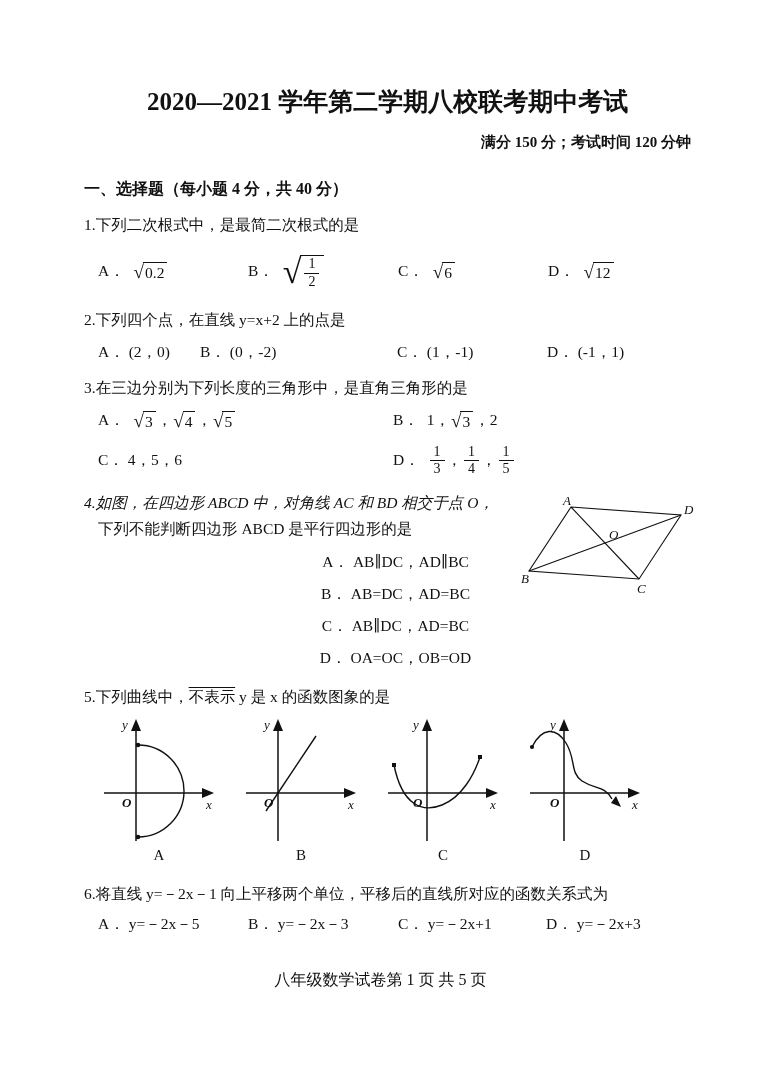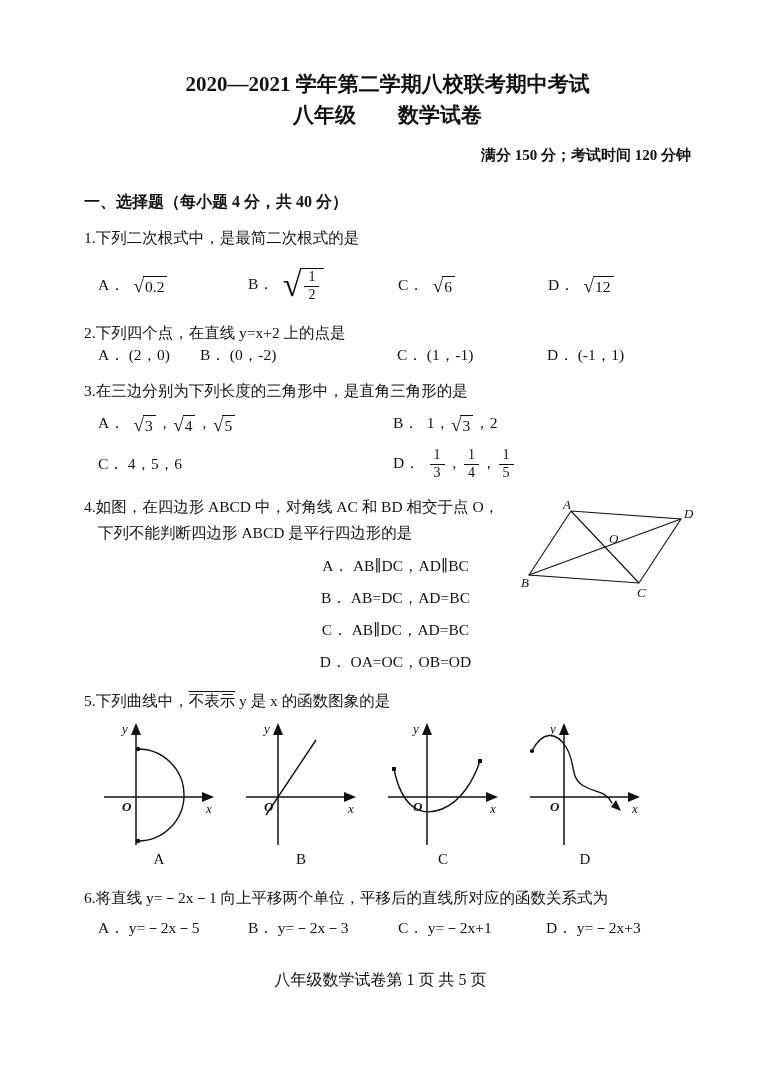--- a/index.html
+++ b/index.html
@@ -6,30 +6,30 @@
   .page {
     position:relative;
     width:761px; height:1075px;
     box-sizing:border-box;
     background:#ffffff;
     color:#111;
     font-family:"Liberation Serif","DejaVu Serif",serif;
     padding:70px 70px 0 84px;
     overflow:hidden;
   }
-  .title { text-align:center; font-size:21px; font-weight:bold; margin:0; }
+  .title { text-align:center; font-size:25px; font-weight:bold; margin:15px; }
   .subtitle { text-align:center; font-size:21px; font-weight:bold; margin-top:3px; }
   .meta { text-align:right; font-size:15px; font-weight:bold; margin-top:7px; }
 
   .section-heading { font-weight:bold; font-size:16px; margin-top:27px; }
 
   .stem { font-size:15.5px; line-height:1.55; margin-top:13px; }
   .stem-line2 { padding-left:14px; }
 
-  .opt-row { display:grid; padding-left:14px; font-size:15.5px; align-items:center; }
+  .opt-row { display:grid; margin-top:10px; padding-left:14px; font-size:15.5px; align-items:center; }
   .q1-row { grid-template-columns:150px 150px 150px 1fr; min-height:46px; margin-top:12px; }
   .q2-row { grid-template-columns:102px 197px 150px 1fr; }
   .q6-row { grid-template-columns:150px 150px 148px 1fr; margin-top:8px; }
 
   .q3-grid { display:grid; grid-template-columns:295px 1fr; row-gap:13px; margin-top:10px; padding-left:14px; font-size:15.5px; align-items:center; }
 
   .q4-wrap { position:relative; margin-top:14px; }
   .q4-opt { font-size:15.5px; margin-top:11px; padding-left:16px;text-align:center; }
   .q4-figure { position:absolute; right:-6px; top:4px; }
 
@@ -63,21 +63,20 @@
 
   .footer { position:absolute; left:0; right:0; bottom:84px; text-align:center; font-size:16px; }
 </style>
 </head>
 <body>
 
 <div class="page">
 
   <header>
     <h1 class="title">2020—2021 学年第二学期八校联考期中考试</h1>
-    <h2 class="subtitle">八年级　　数学试卷</h2>
     <div class="meta">满分 150 分；考试时间 120 分钟</div>
   </header>
 
   <div class="section-heading">一、选择题（每小题 4 分，共 40 分）</div>
 
   <section>
     <div class="stem">1.下列二次根式中，是最简二次根式的是</div>
     <div class="opt-row q1-row">
       <span>
         <span class="opt-label">A．</span>
@@ -159,21 +158,21 @@
             <span class="den">4</span>
           </span><span>，</span><span class="frac">
             <span class="num">1</span>
             <span class="den">5</span>
           </span>
       </span>
     </div>
   </section>
 
   <section class="q4-wrap">
-    <div class="stem" style="margin-top:8px;">4.如图，在四边形 ABCD 中，对角线 AC 和 BD 相交于点 O，</div>
+    <div class="stem" style="margin-top:8px;font-style:italic;">4.如图，在四边形 ABCD 中，对角线 AC 和 BD 相交于点 O，</div>
     <div class="stem stem-line2" style="margin-top:2px;">下列不能判断四边形 ABCD 是平行四边形的是</div>
     <div class="q4-opt"><span class="opt-label">A．</span><span>AB∥DC，AD∥BC</span></div>
     <div class="q4-opt"><span class="opt-label">B．</span><span>AB=DC，AD=BC</span></div>
     <div class="q4-opt"><span class="opt-label">C．</span><span>AB∥DC，AD=BC</span></div>
     <div class="q4-opt"><span class="opt-label">D．</span><span>OA=OC，OB=OD</span></div>
 
     <div class="q4-figure">
       <svg width="176" height="100" viewBox="0 0 176 100">
         <polygon points="50,12 160,20 118,84 8,76" class="shape"></polygon>
         <line x1="50" y1="12" x2="118" y2="84" class="shape"></line>

